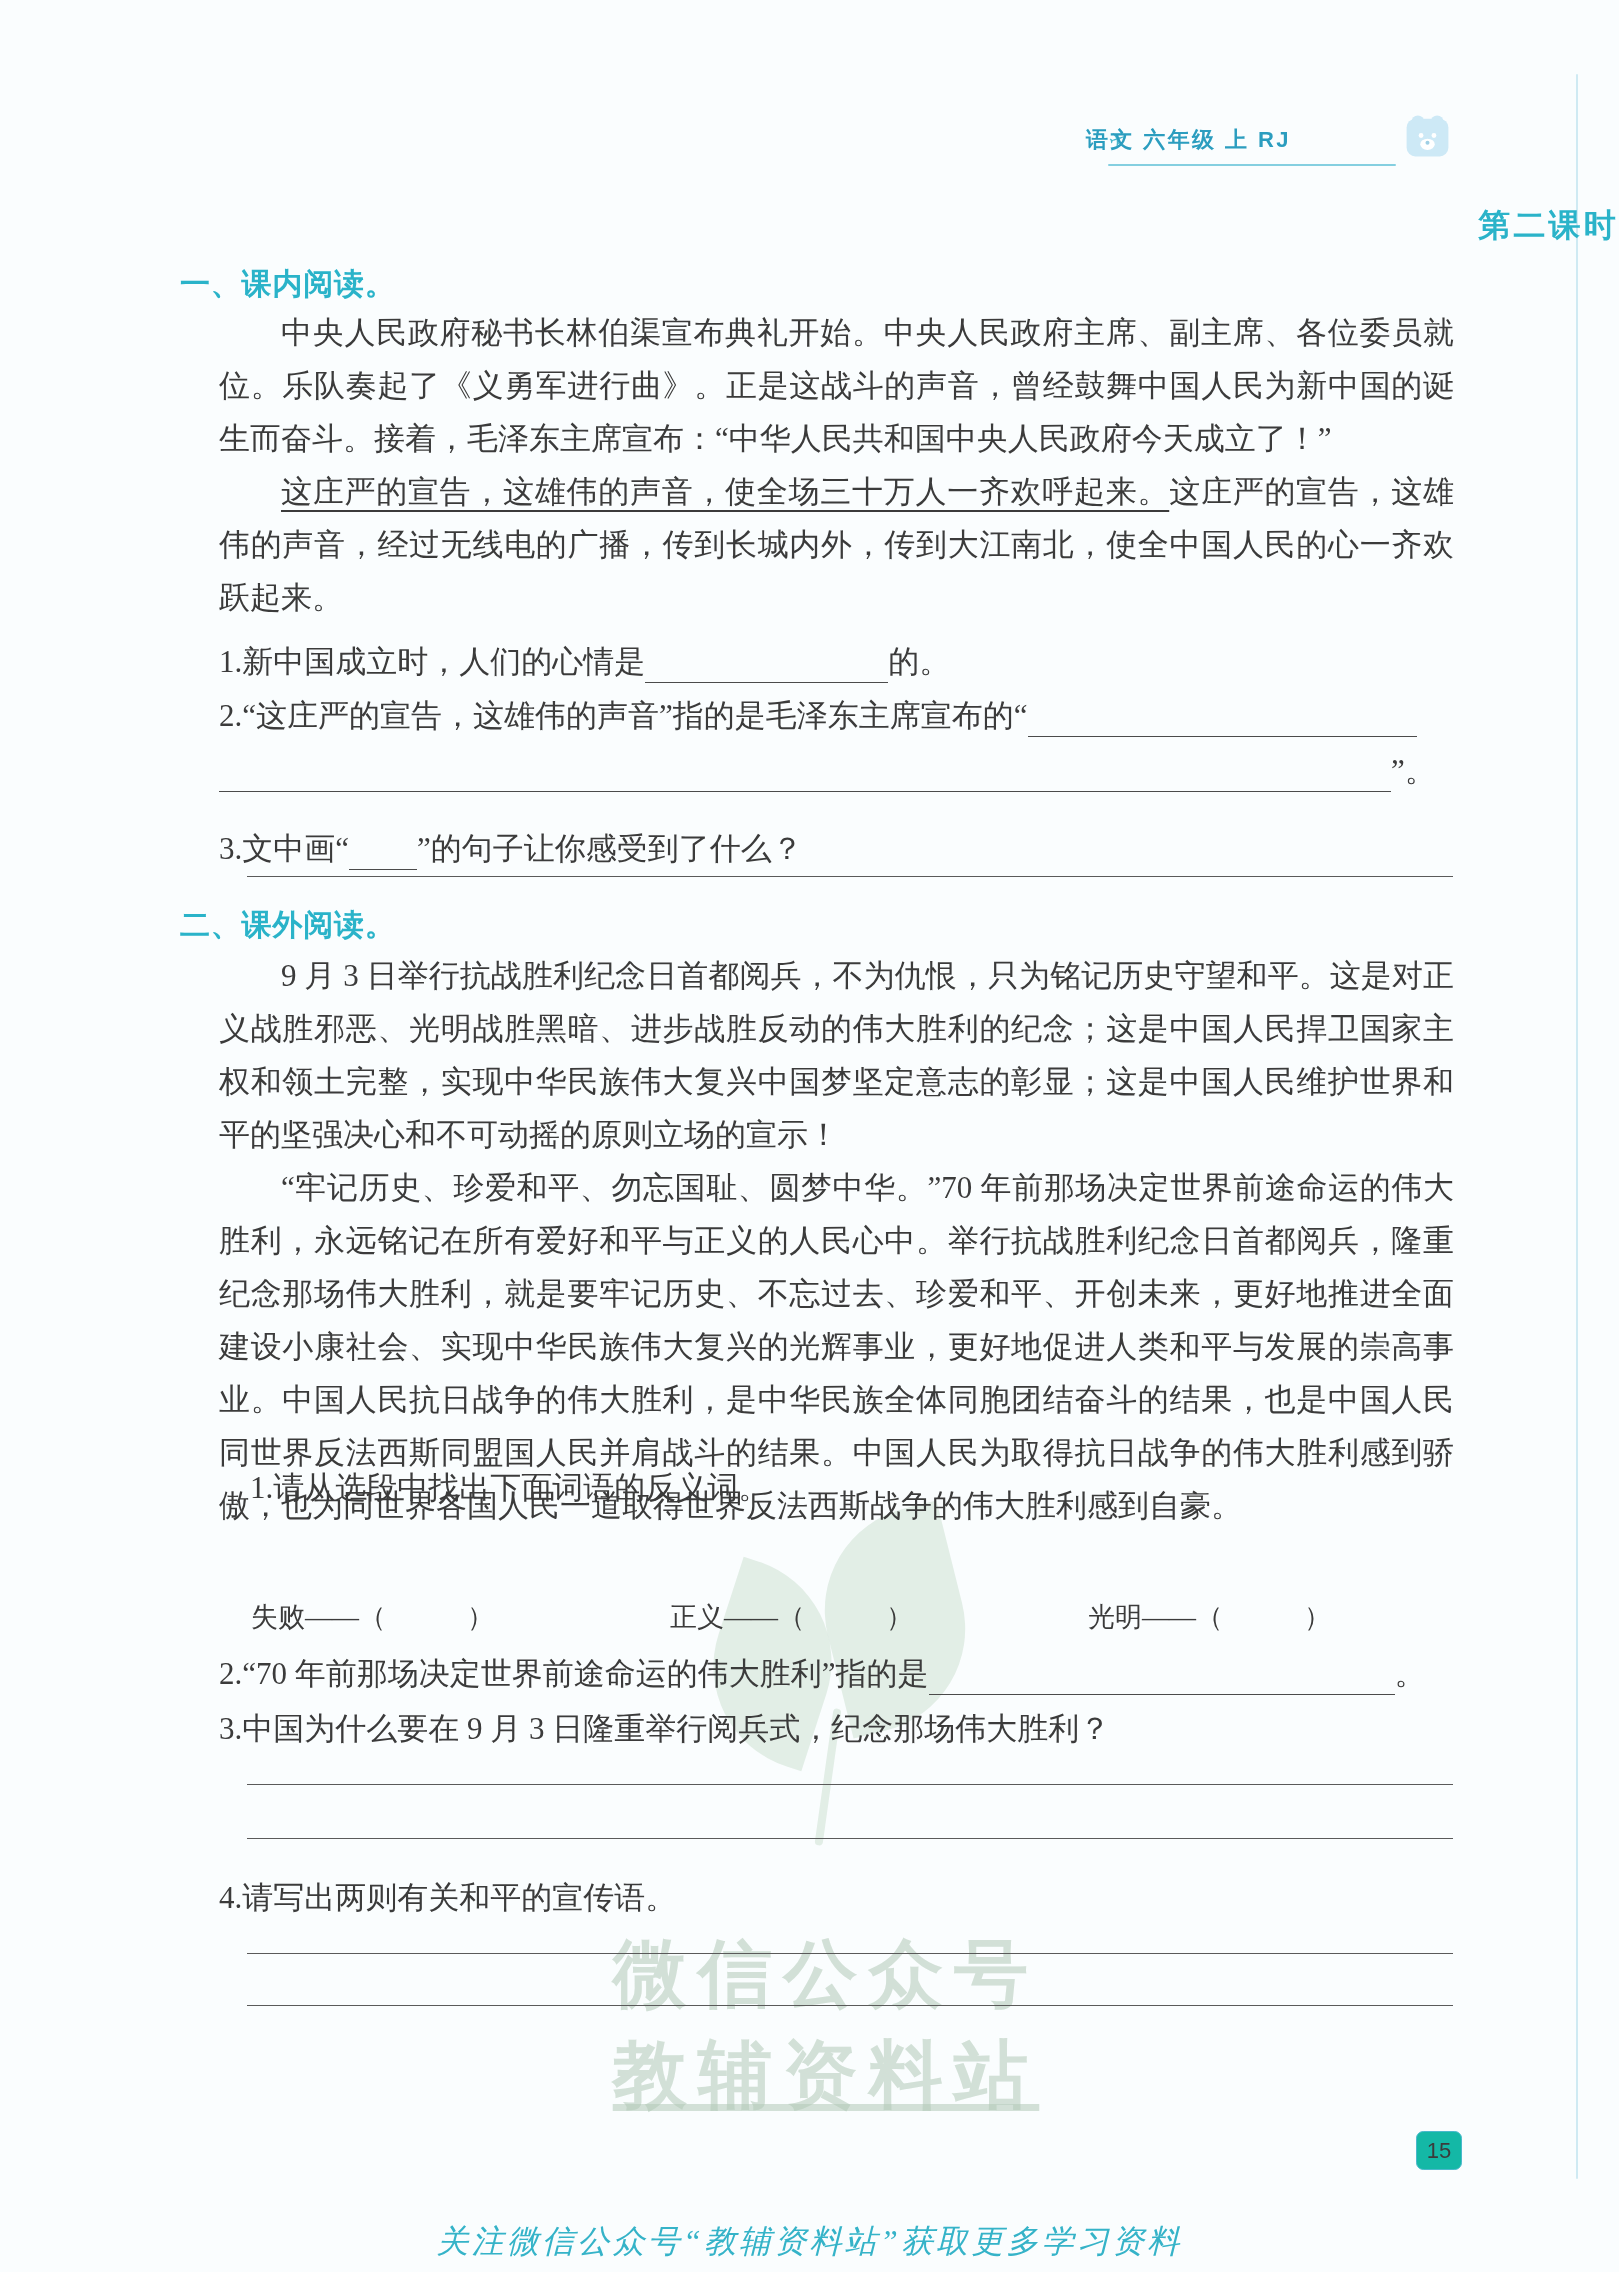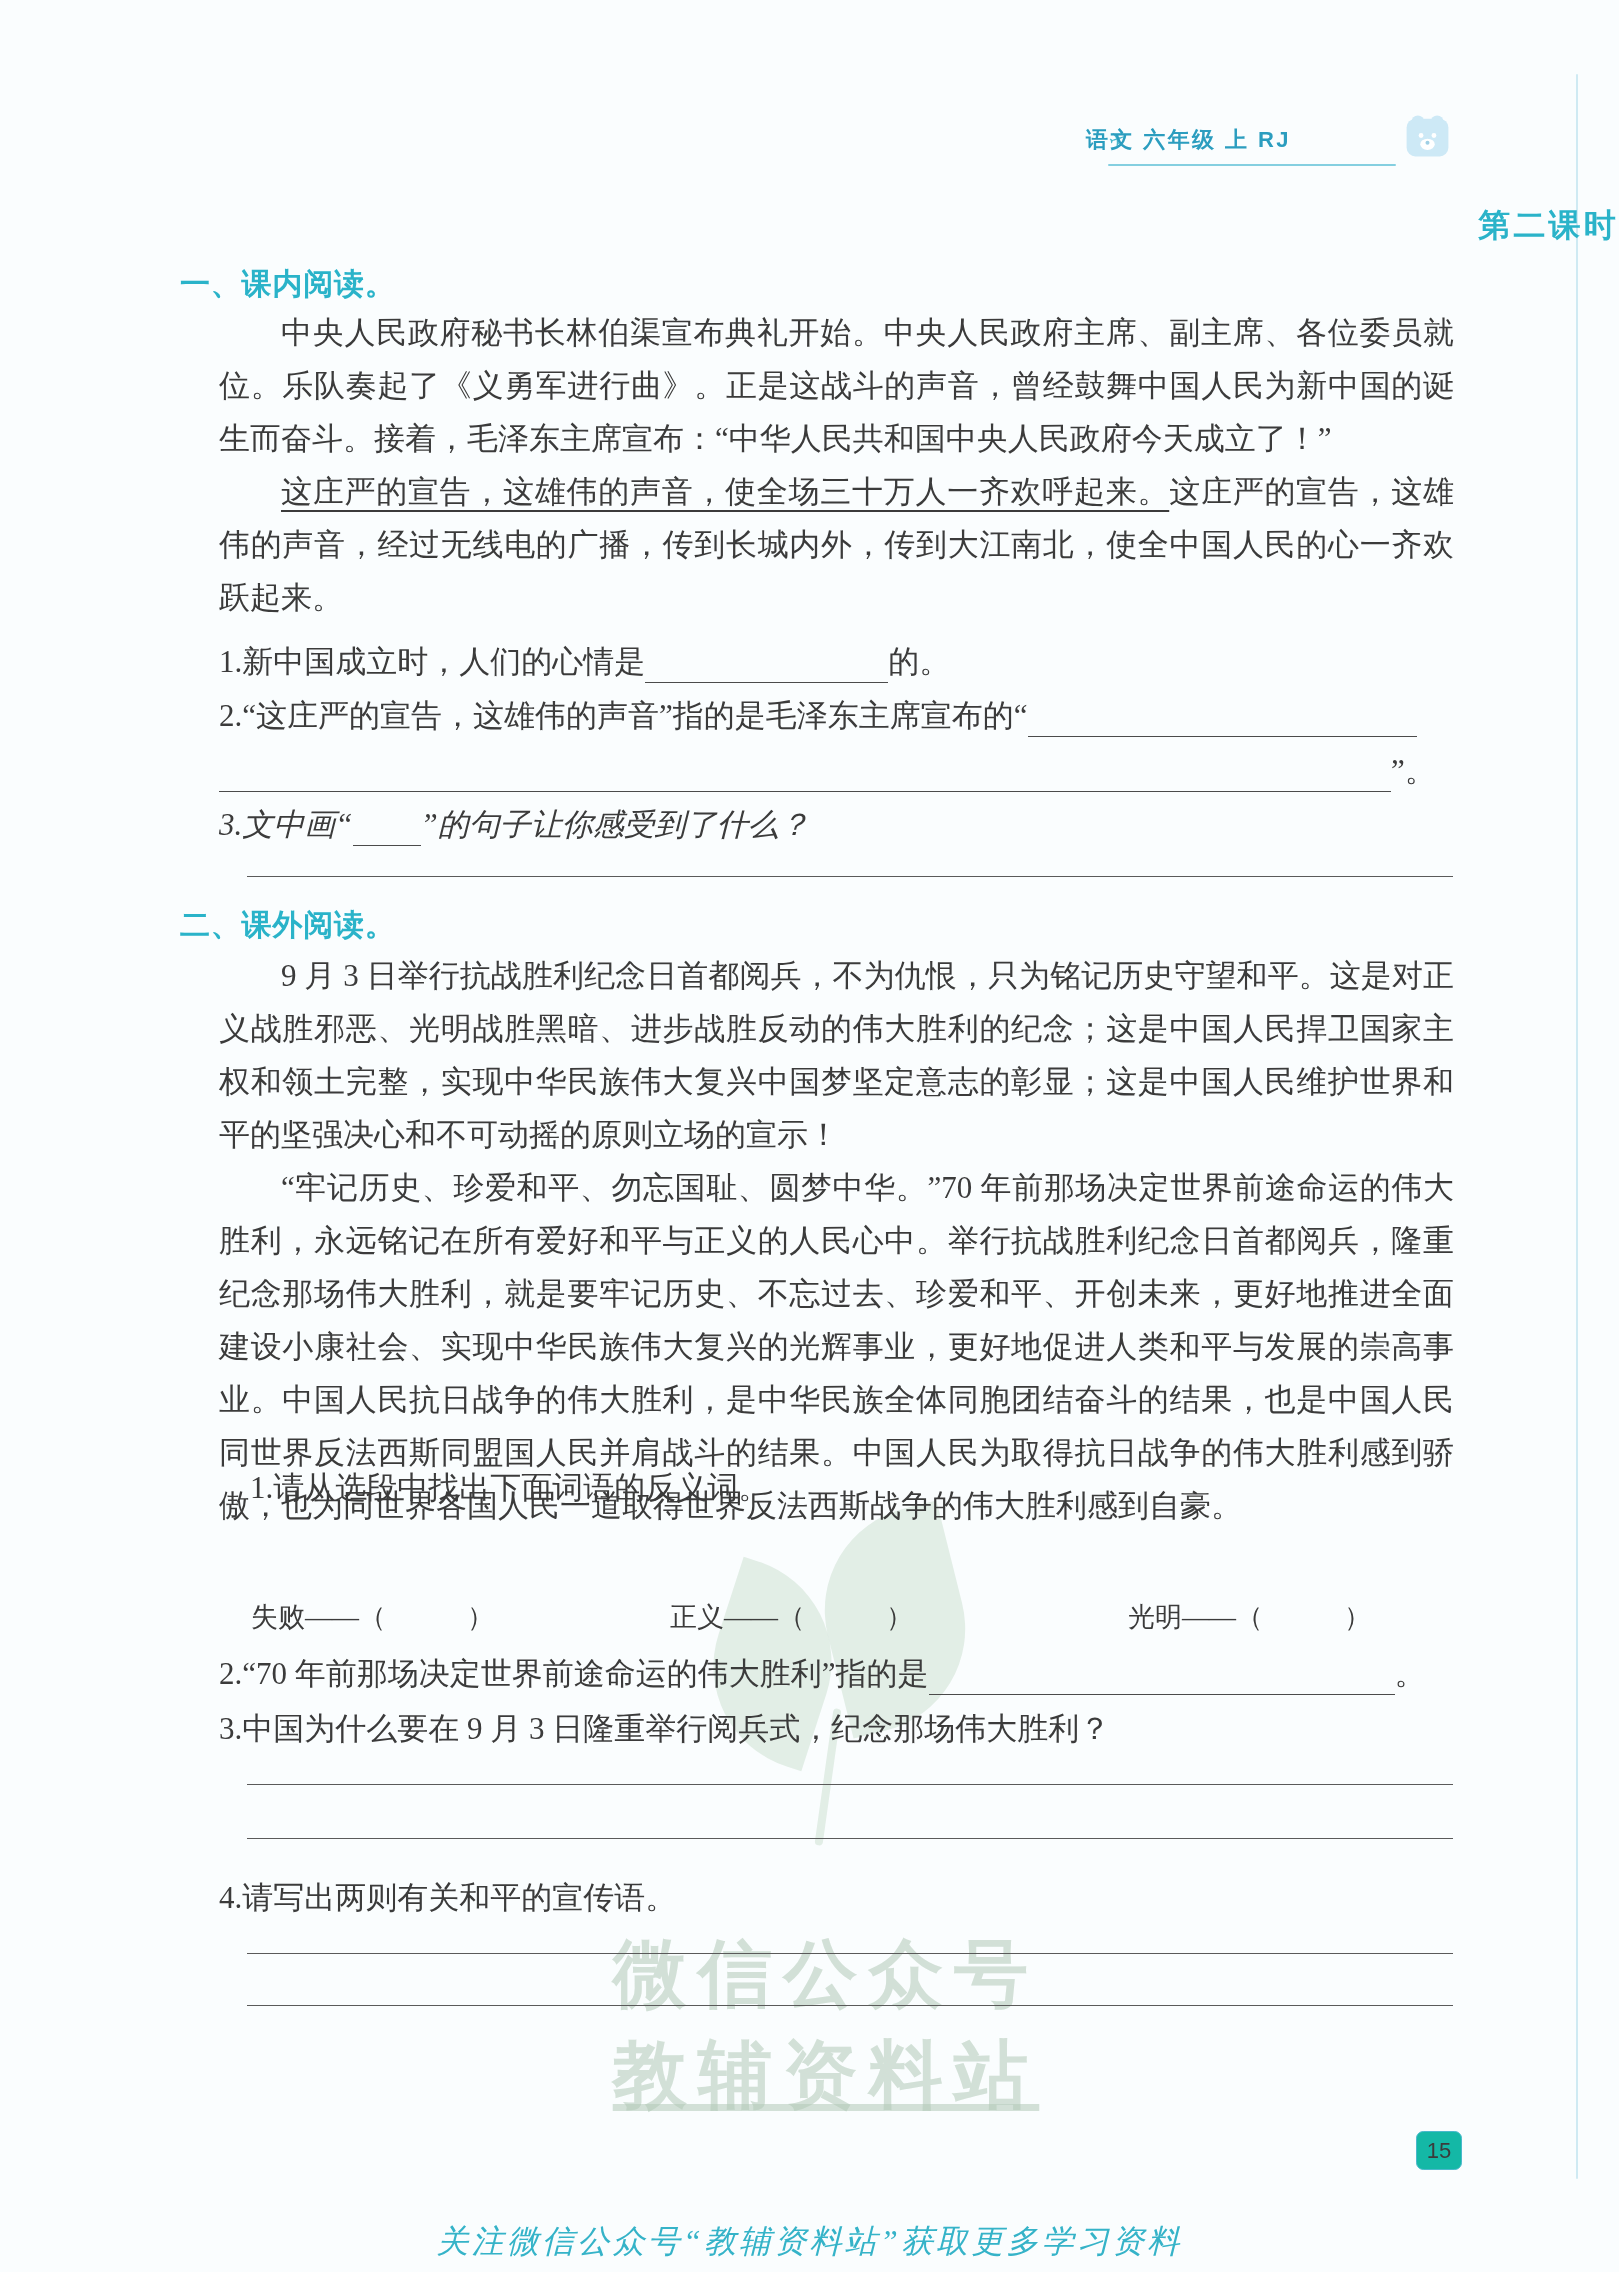--- a/index.html
+++ b/index.html
@@ -94,36 +94,36 @@
   <div class="body-block" style="top:306px;">
     <p>中央人民政府秘书长林伯渠宣布典礼开始。中央人民政府主席、副主席、各位委员就位。乐队奏起了《义勇军进行曲》。正是这战斗的声音，曾经鼓舞中国人民为新中国的诞生而奋斗。接着，毛泽东主席宣布：“中华人民共和国中央人民政府今天成立了！”</p>
     <p><span class="u-sentence">这庄严的宣告，这雄伟的声音，使全场三十万人一齐欢呼起来。</span><span>这庄严的宣告，这雄伟的声音，经过无线电的广播，传到长城内外，传到大江南北，使全中国人民的心一齐欢跃起来。</span></p>
   </div>
 
   <div class="qline" style="top:641px;"><span>1.新中国成立时，人们的心情是</span><span class="blank w300"></span><span>的。</span></div>
 
   <div class="qline" style="top:695px;"><span>2.“这庄严的宣告，这雄伟的声音”指的是毛泽东主席宣布的“</span><span class="blank w480"></span></div>
   <div class="qline" style="top:750px;"><span class="blank w1448"></span><span>”。</span></div>
 
-  <div class="qline" style="top:804px;font-style:italic;"><span>3.文中画“</span><span class="blank w84"></span><span>”的句子让你感受到了什么？</span></div>
+  <div class="qline" style="top:828px;"><span>3.文中画“</span><span class="blank w84"></span><span>”的句子让你感受到了什么？</span></div>
 
   <div class="rule" style="top:876px;"></div>
 
   <div class="sec-head" style="top:905px;">二、课外阅读。</div>
 
   <div class="body-block" style="top:949px;">
     <p>9 月 3 日举行抗战胜利纪念日首都阅兵，不为仇恨，只为铭记历史守望和平。这是对正义战胜邪恶、光明战胜黑暗、进步战胜反动的伟大胜利的纪念；这是中国人民捍卫国家主权和领土完整，实现中华民族伟大复兴中国梦坚定意志的彰显；这是中国人民维护世界和平的坚强决心和不可动摇的原则立场的宣示！</p>
     <p>“牢记历史、珍爱和平、勿忘国耻、圆梦中华。”70 年前那场决定世界前途命运的伟大胜利，永远铭记在所有爱好和平与正义的人民心中。举行抗战胜利纪念日首都阅兵，隆重纪念那场伟大胜利，就是要牢记历史、不忘过去、珍爱和平、开创未来，更好地推进全面建设小康社会、实现中华民族伟大复兴的光辉事业，更好地促进人类和平与发展的崇高事业。中国人民抗日战争的伟大胜利，是中华民族全体同胞团结奋斗的结果，也是中国人民同世界反法西斯同盟国人民并肩战斗的结果。中国人民为取得抗日战争的伟大胜利感到骄傲，也为同世界各国人民一道取得世界反法西斯战争的伟大胜利感到自豪。</p>
   </div>
 
   <div class="qline" style="top:1467px;margin-left:31px;">1.请从选段中找出下面词语的反义词。</div>
 
   <div class="antonym" style="left:251px;top:1599px;">失败——（　　　）</div>
   <div class="antonym" style="left:670px;top:1599px;">正义——（　　　）</div>
-  <div class="antonym" style="left:1088px;top:1599px;margin-left:40px;">光明——（　　　）</div>
+  <div class="antonym" style="left:1088px;top:1599px;">光明——（　　　）</div>
 
   <div class="qline" style="top:1653px;"><span>2.“70 年前那场决定世界前途命运的伟大胜利”指的是</span><span class="blank w575"></span><span>。</span></div>
 
   <div class="qline" style="top:1708px;">3.中国为什么要在 9 月 3 日隆重举行阅兵式，纪念那场伟大胜利？</div>
   <div class="rule" style="top:1784px;"></div>
   <div class="rule" style="top:1838px;"></div>
 
   <div class="qline" style="top:1877px;">4.请写出两则有关和平的宣传语。</div>
   <div class="rule" style="top:1953px;"></div>
   <div class="rule" style="top:2005px;"></div>

